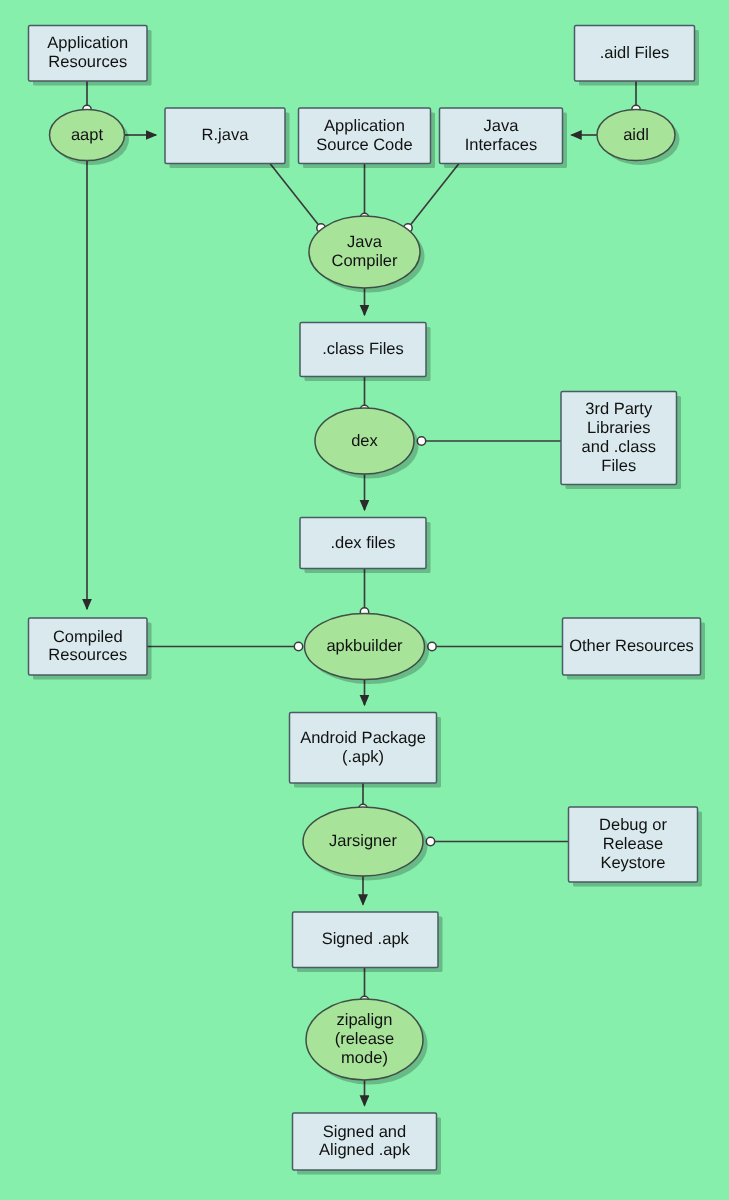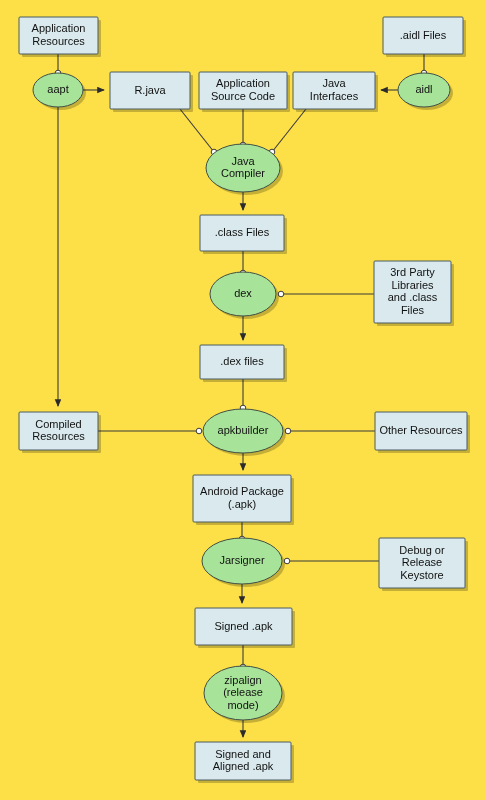--- a/index.html
+++ b/index.html
@@ -4,21 +4,21 @@
 <style>
   html, body {
     margin: 0;
     padding: 0;
     background: #ffffff;
   }
   #diagram-root {
     position: relative;
     width: 486px;
     height: 800px;
-    background: #fde047;
+    background: #86efac;
     font-family: "Liberation Sans", sans-serif;
     overflow: hidden;
   }
   svg#flow {
     display: block;
     width: 486px;
     height: 800px;
   }
   .node-rect {
     fill: #d9e9ee;

